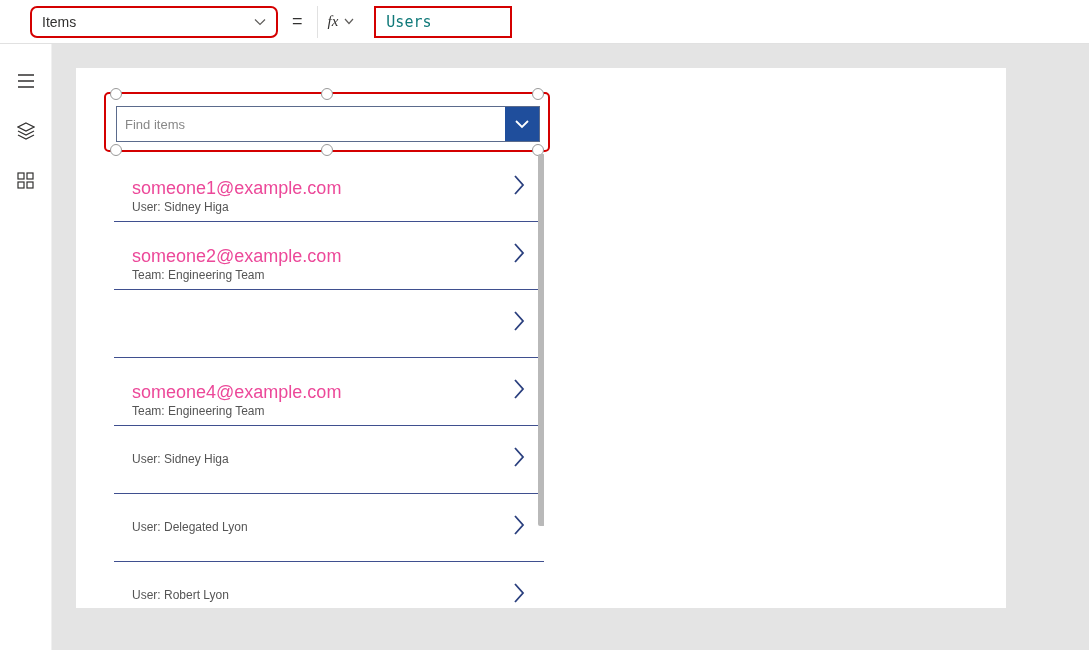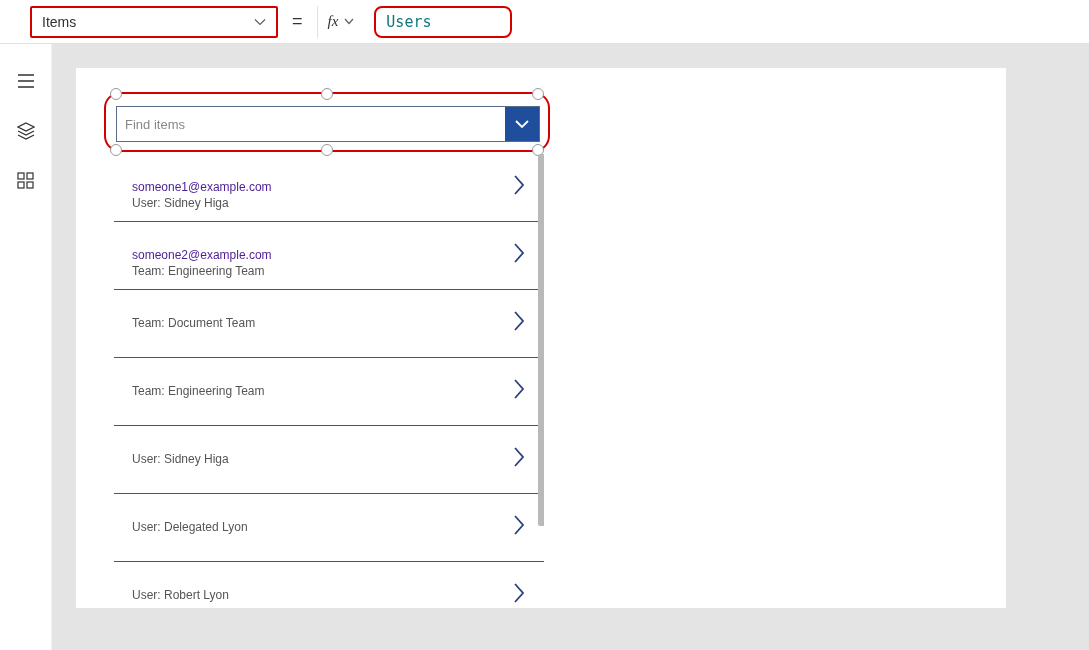--- a/index.html
+++ b/index.html
@@ -17,21 +17,21 @@
       display: flex;
       align-items: center;
       padding-left: 30px;
       gap: 10px;
       background: #fff;
     }
     .property-dropdown {
       width: 248px;
       height: 32px;
       border: 2px solid #d40000;
-      border-radius: 2px;
+      border-radius: 7px;
       display: flex;
       align-items: center;
       justify-content: space-between;
       padding: 0 10px;
       font-size: 14px;
       color: #323130;
       cursor: pointer;
     }
     .property-dropdown .chev {
       font-size: 12px;
@@ -54,21 +54,21 @@
       font-style: italic;
       font-size: 15px;
       color: #323130;
       font-family: Georgia, serif;
     }
     .fx-chev { font-size: 10px; color: #605e5c; }
     .formula-box {
       width: 138px;
       height: 32px;
       border: 2px solid #d40000;
-      border-radius: 8px;
+      border-radius: 0;
       display: flex;
       align-items: center;
       padding: 0 10px;
       font-size: 15px;
       color: #0e7878;
       font-family: Consolas, monospace;
     }
     .main {
       display: flex;
       height: calc(650px - 44px);
@@ -101,21 +101,21 @@
       background: #fff;
       position: relative;
     }
     .combobox-wrapper {
       position: absolute;
       top: 24px;
       left: 28px;
       width: 446px;
       height: 60px;
       border: 2px solid #d40000;
-      border-radius: 16px;
+      border-radius: 5px;
     }
     .combobox-control {
       position: absolute;
       top: 12px;
       left: 10px;
       width: 424px;
       height: 36px;
       border: 1px solid #5b6b8c;
       display: flex;
       align-items: center;
@@ -170,22 +170,22 @@
       height: 68px;
       border-bottom: 1px solid #3f4f8f;
       display: flex;
       align-items: center;
       justify-content: space-between;
       padding: 0 18px 0 18px;
       cursor: pointer;
     }
     .gallery-item:first-child { border-top: none; }
     .item-text .title {
-      font-size: 12px;
-      color: #4c1d95;
+      font-size: 18px;
+      color: #ec4899;
       line-height: 1.3;
       margin-top: 17px;
     }
     .item-text .subtitle {
       font-size: 12px;
       color: #555;
       line-height: 1.3;
     }
     .item-arrow {
       color: #2a3f7e;
@@ -280,30 +280,30 @@
             <div class="subtitle">Team: Engineering Team</div>
           </div>
           <div class="item-arrow">
             <svg width="14" height="22" viewBox="0 0 14 22">
                 <path d="M3 2 L11 11 L3 20" stroke="#2a3f7e" stroke-width="1.8" fill="none"></path>
               </svg>
           </div>
         </div>
         <div class="gallery-item">
           <div class="item-text">
-            <div class="subtitle">Team: Document Team</div>
-          </div>
-          <div class="item-arrow">
-            <svg width="14" height="22" viewBox="0 0 14 22">
-                <path d="M3 2 L11 11 L3 20" stroke="#2a3f7e" stroke-width="1.8" fill="none"></path>
-              </svg>
-          </div>
-        </div>
-        <div class="gallery-item">
-          <div class="item-text">
+          </div>
+          <div class="item-arrow">
+            <svg width="14" height="22" viewBox="0 0 14 22">
+                <path d="M3 2 L11 11 L3 20" stroke="#2a3f7e" stroke-width="1.8" fill="none"></path>
+              </svg>
+          </div>
+        </div>
+        <div class="gallery-item">
+          <div class="item-text">
+            <div class="title">someone4@example.com</div>
             <div class="subtitle">Team: Engineering Team</div>
           </div>
           <div class="item-arrow">
             <svg width="14" height="22" viewBox="0 0 14 22">
                 <path d="M3 2 L11 11 L3 20" stroke="#2a3f7e" stroke-width="1.8" fill="none"></path>
               </svg>
           </div>
         </div>
         <div class="gallery-item">
           <div class="item-text">

